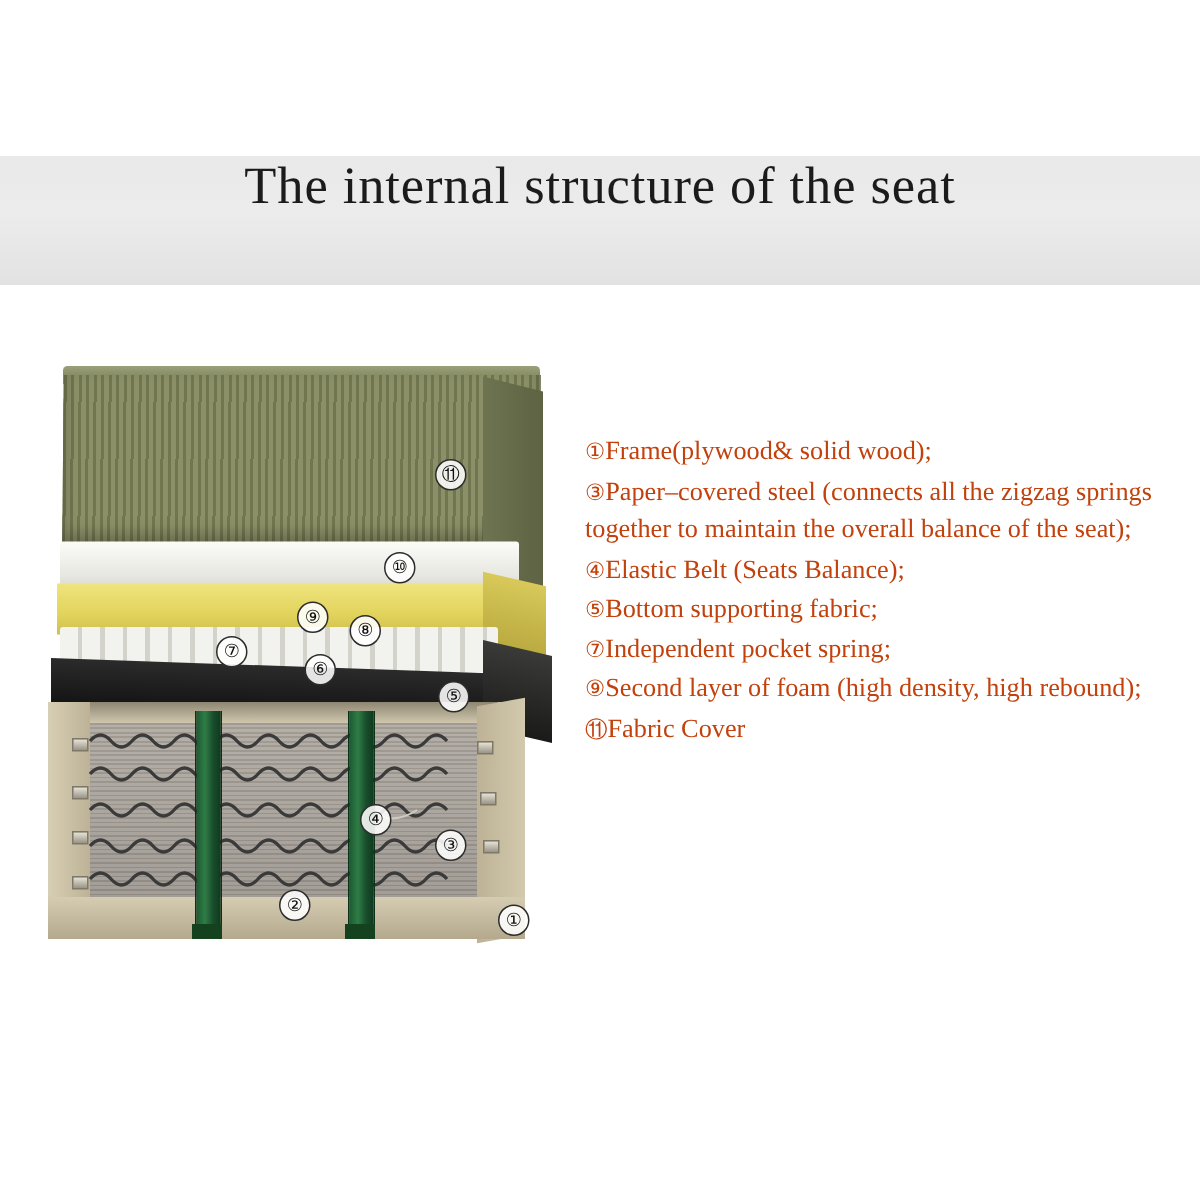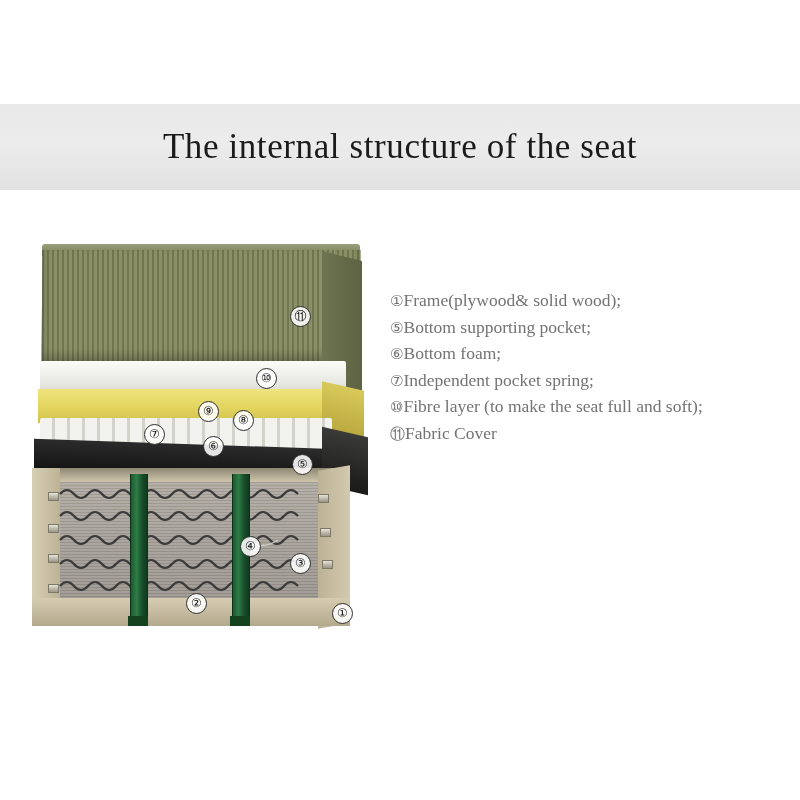--- a/index.html
+++ b/index.html
@@ -21,21 +21,20 @@
   }
   
   .title-banner {
     position: absolute;
     left: 0;
     top: 104px;
     width: 800px;
     height: 86px;
     background: linear-gradient(to bottom, #e9e9e9 0%, #ececec 45%, #e2e2e2 100%);
     display: flex;
-    align-items: center;
     justify-content: center;
   }
   .title-text {
     font-family: "Liberation Serif", serif;
     font-size: 35px;
     color: #1b1b1b;
     letter-spacing: 0.6px;
     white-space: nowrap;
   }
   
@@ -260,21 +259,21 @@
   .legend {
     position: absolute;
     left: 390px;
     top: 288px;
     width: 400px;
   }
   .legend-item {
     display: block;
     font-family: "Liberation Serif", serif;
     font-size: 17.5px;
-    color: #737373;
+    color: #c2410c;
     line-height: 1.46;
     margin-bottom: 1px;
     text-indent: 0;
     padding-left: 0;
   }
   .legend-item .num {
     font-family: "DejaVu Sans", sans-serif;
     font-size: 15px;
   }
   .legend-item .txt {
@@ -349,29 +348,32 @@
     <div class="marker" style="left:268px; top:317px;">③</div>
     <div class="marker" style="left:164px; top:357px;">②</div>
     <div class="marker" style="left:310px; top:367px;">①</div>
   </div>
 
   <div class="legend">
     <div class="legend-item">
       <span class="num">①</span><span class="txt">Frame(plywood&amp; solid wood);</span>
     </div>
     <div class="legend-item">
-      <span class="num">⑤</span><span class="txt">Bottom supporting pocket;</span>
-    </div>
-    <div class="legend-item">
-      <span class="num">⑥</span><span class="txt">Bottom foam;</span>
+      <span class="num">③</span><span class="txt">Paper–covered steel (connects all the zigzag springs together to maintain the overall balance of the seat);</span>
+    </div>
+    <div class="legend-item">
+      <span class="num">④</span><span class="txt">Elastic Belt (Seats Balance);</span>
+    </div>
+    <div class="legend-item">
+      <span class="num">⑤</span><span class="txt">Bottom supporting fabric;</span>
     </div>
     <div class="legend-item">
       <span class="num">⑦</span><span class="txt">Independent pocket spring;</span>
     </div>
     <div class="legend-item">
-      <span class="num">⑩</span><span class="txt">Fibre layer (to make the seat full and soft);</span>
+      <span class="num">⑨</span><span class="txt">Second layer of foam (high density, high rebound);</span>
     </div>
     <div class="legend-item">
       <span class="num">⑪</span><span class="txt">Fabric Cover</span>
     </div>
   </div>
 
 </div>
 
 </body></html>

